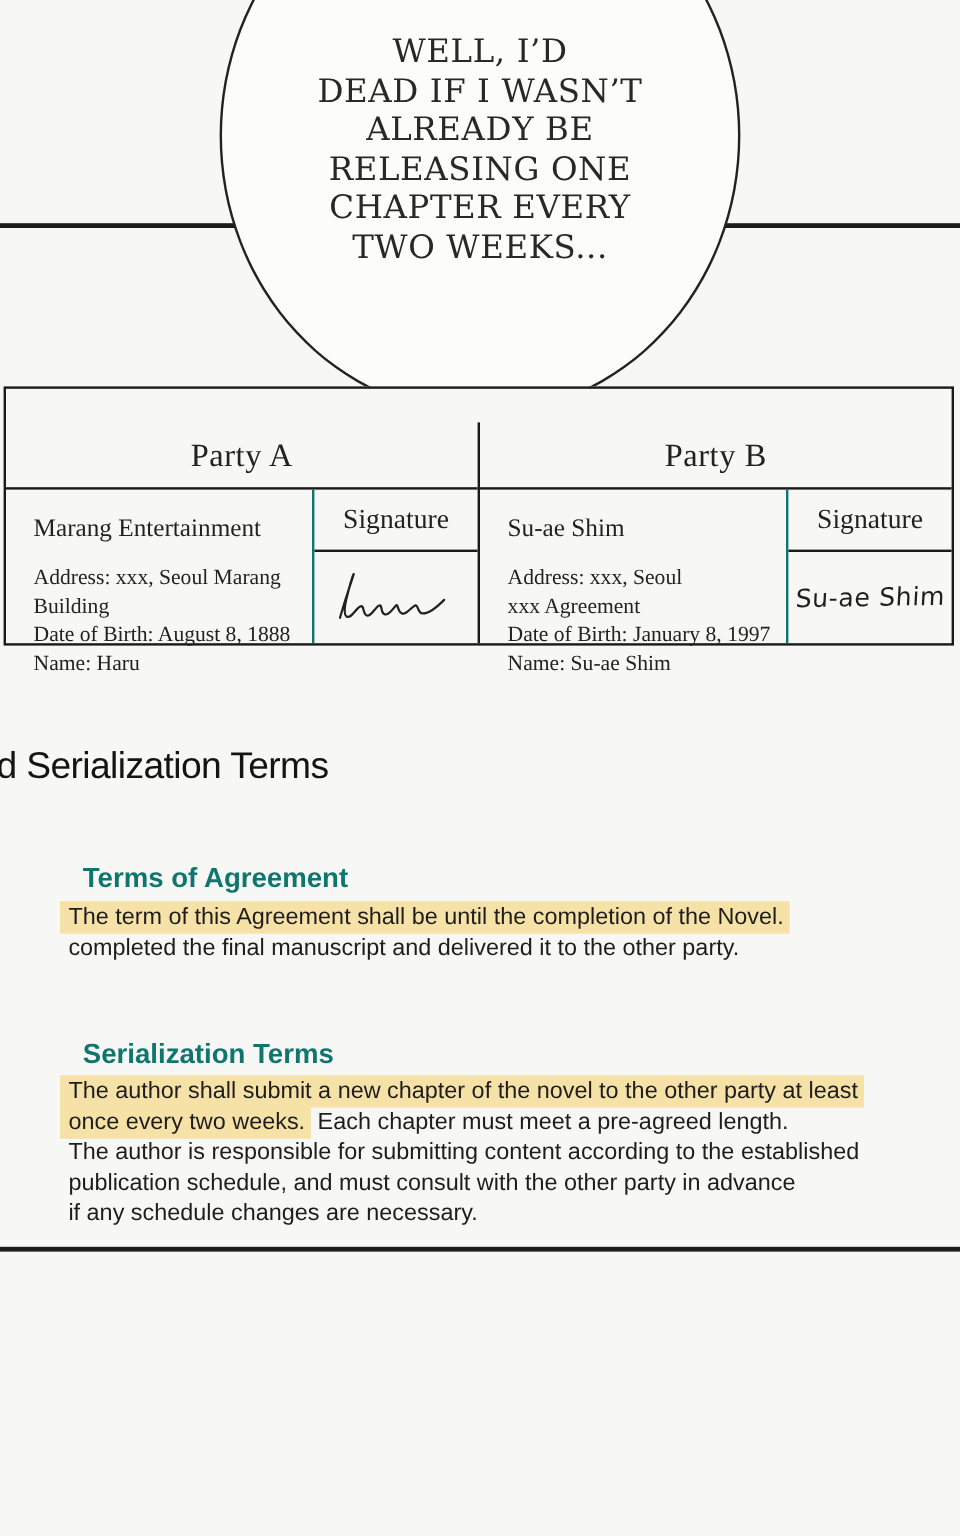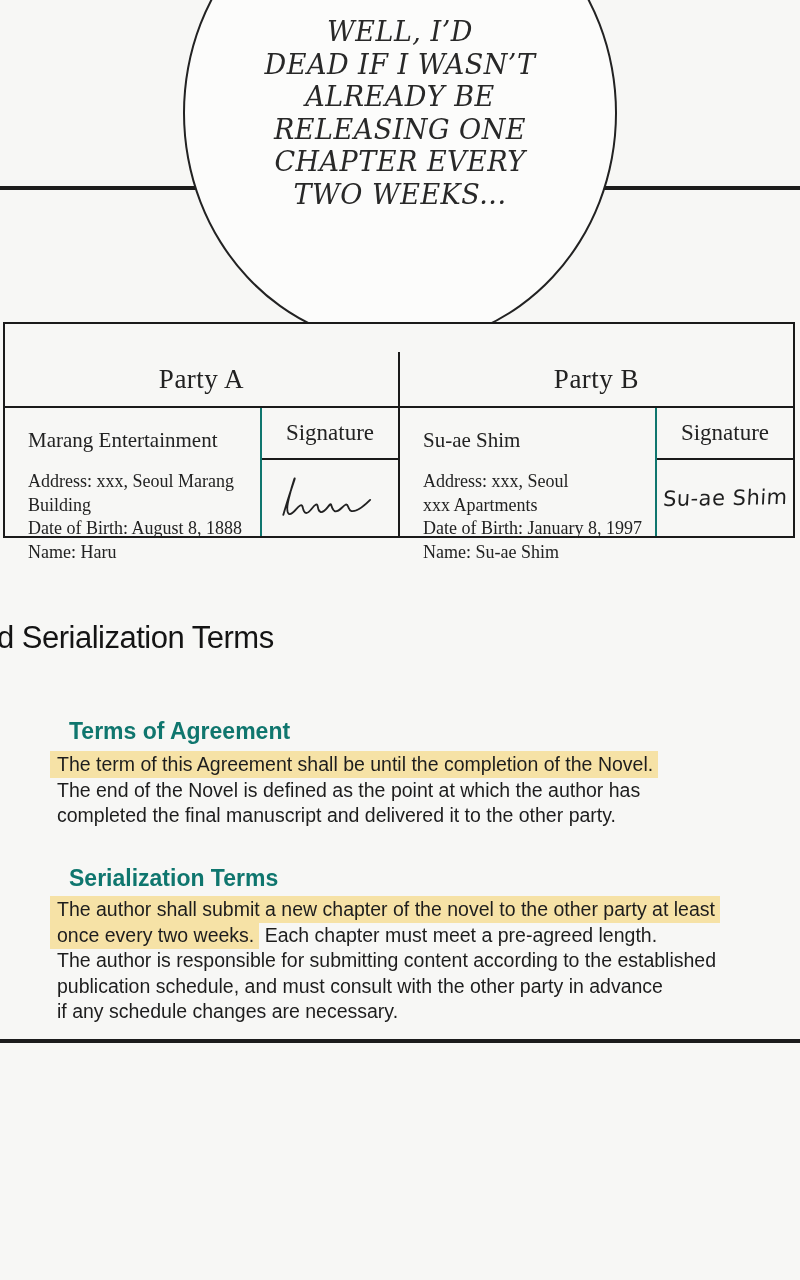--- a/index.html
+++ b/index.html
@@ -16,26 +16,25 @@
   .rule.top{top:186px;z-index:1;}
   .rule.bottom{top:1039px;z-index:1;}
 
   
   .bubble{
     position:absolute;left:183px;top:-120px;width:434px;height:466px;
     background:#fcfcfb;border:2.5px solid #222;border-radius:50%;
     z-index:2;box-sizing:border-box;
   }
   .bubble-text{
-    position:absolute;left:0;top:134px;width:100%;
+    position:absolute;left:0;top:146px;width:100%;
     text-align:center;
     font-family:"DejaVu Serif",serif;
     font-size:27px;line-height:32.5px;letter-spacing:.5px;
     color:#282828;
-    font-style:italic;
   }
 
   
   .contract{
     position:absolute;left:3px;top:322px;width:792px;height:216px;
     border:2.5px solid #1a1a1a;background:#f7f7f5;z-index:3;
     box-sizing:border-box;display:flex;
     font-family:"Liberation Serif",serif;color:#222;
   }
   .party{flex:1 1 0;display:flex;flex-direction:column;min-width:0;margin-top:28px;}
@@ -119,42 +118,41 @@
       </div>
     </div>
 
     <div class="party b">
       <div class="party-header">Party B</div>
       <div class="party-body">
         <div class="info-cell">
           <div class="org-name">Su-ae Shim</div>
           <div>
               <div class="detail-line">Address: xxx, Seoul</div>
-              <div class="detail-line">xxx Apartments</div>
+              <div class="detail-line">xxx Agreement</div>
               <div class="detail-line">Date of Birth: January 8, 1997</div>
               <div class="detail-line">Name: Su-ae Shim</div>
             </div>
         </div>
         <div class="sig-col">
           <div class="sig-header">Signature</div>
           <div class="sig-area">
             <span class="sig-print">Su-ae Shim</span>
           </div>
         </div>
       </div>
     </div>
 
   </div>
 
   <h1 class="page-heading">d Serialization Terms</h1>
 
   <h2 class="sec-title one">Terms of Agreement</h2>
   <div class="sec-body one">
       <div class="tline"><span class="hl">The term of this Agreement shall be until the completion of the Novel.</span></div>
-      <div class="tline"><span>The end of the Novel is defined as the point at which the author has</span></div>
       <div class="tline"><span>completed the final manuscript and delivered it to the other party.</span></div>
     </div>
 
   <h2 class="sec-title two">Serialization Terms</h2>
   <div class="sec-body two">
       <div class="tline"><span class="hl">The author shall submit a new chapter of the novel to the other party at least</span></div>
       <div class="tline"><span class="hl">once every two weeks.</span><span> Each chapter must meet a pre-agreed length.</span></div>
       <div class="tline"><span>The author is responsible for submitting content according to the established</span></div>
       <div class="tline"><span>publication schedule, and must consult with the other party in advance</span></div>
       <div class="tline"><span>if any schedule changes are necessary.</span></div>

